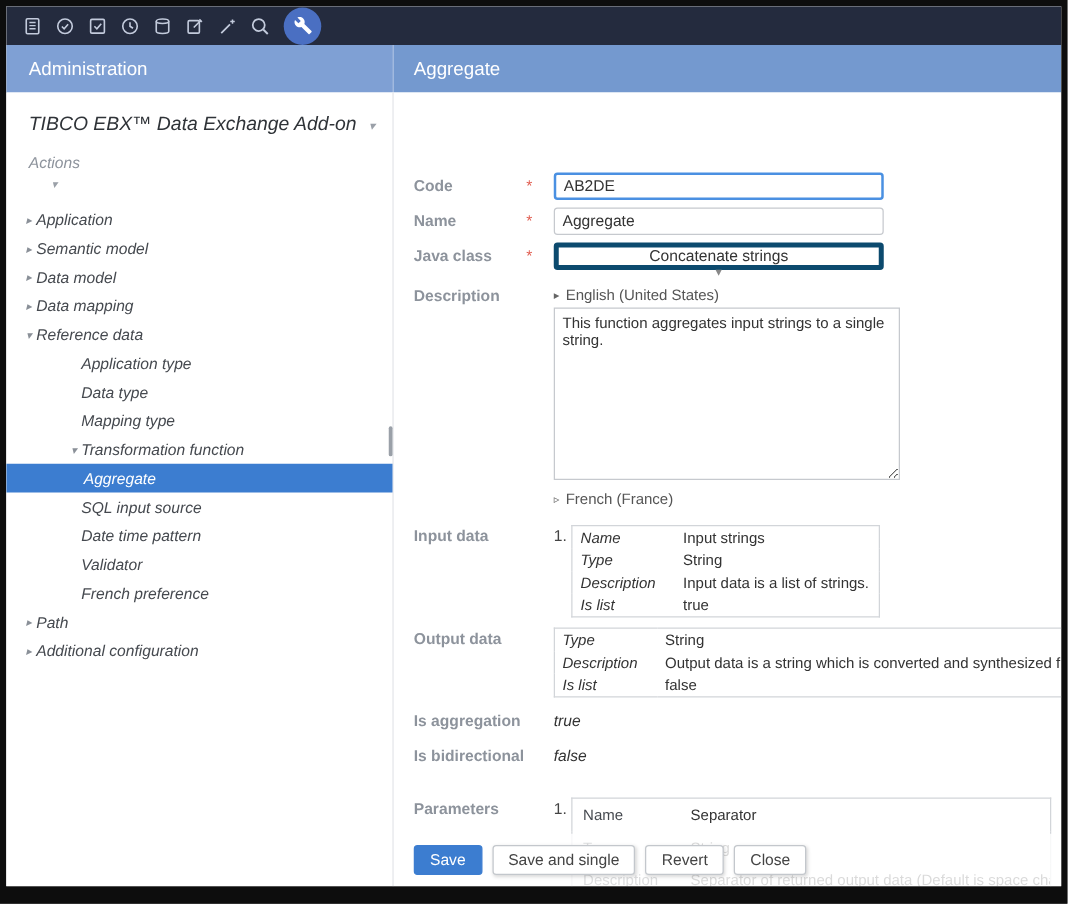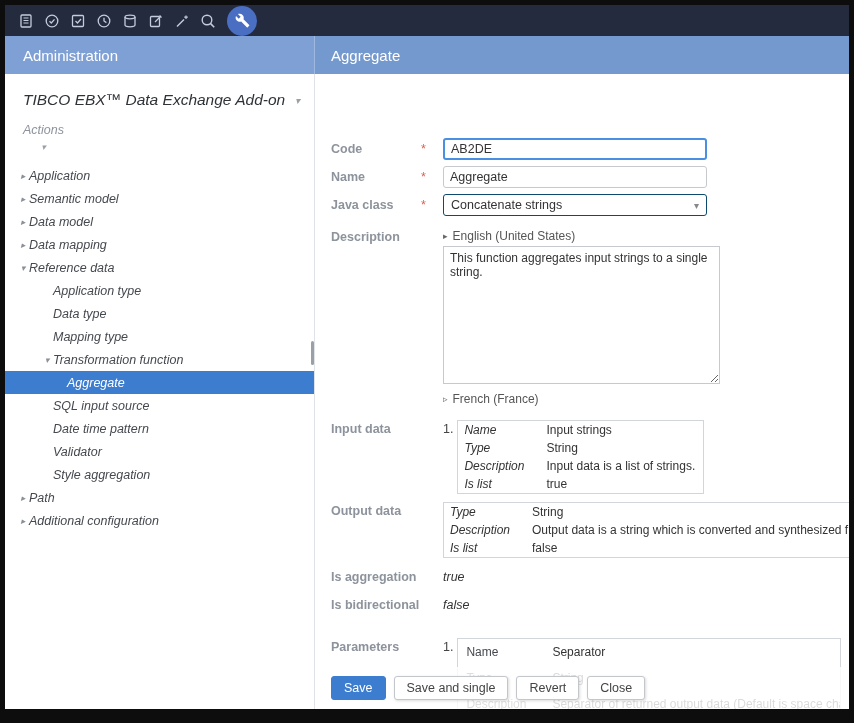--- a/index.html
+++ b/index.html
@@ -24,34 +24,34 @@
   
   .side-title-row{display:flex;align-items:flex-start;justify-content:space-between;padding:16px 14px 0 18px;}
   .side-title{font-size:15.5px;color:#2f3338;line-height:20px;}
   .side-caret{color:#9aa0a8;font-size:10px;padding-top:5px;cursor:pointer;}
   .actions{margin:13px 0 0 18px;font-size:12.5px;color:#8d939c;display:flex;align-items:center;gap:5px;cursor:pointer;width:max-content;flex-direction:column;}
   .a-caret{font-size:9px;color:#9aa0a8;}
   .tree{margin-top:12px;}
   .ti{display:flex;align-items:center;height:23px;font-size:12.5px;color:#45494f;cursor:pointer;}
   .ti .arr{width:12px;text-align:center;font-size:9px;color:#8a9098;flex-shrink:0;}
   .l1{padding-left:12px;}
-  .l2{padding-left:36px;}
+  .l2{padding-left:48px;}
   .l3{padding-left:50px;}
   .ti.sel{background:#3c7dd0;color:#fff;}
   .ti.sel .arr{color:#fff;}
   .side-scroll{position:absolute;right:0;top:267px;width:3px;height:24px;background:#9aa0a8;border-radius:2px;cursor:grab;}
 
   
   .form{height:100%;box-sizing:border-box;padding-top:64px;overflow:hidden;}
   .frow{display:flex;align-items:flex-start;margin:0 8px 6px 16px;font-size:12.5px;}
   .flabel{width:90px;color:#8d939c;padding-top:4px;flex-shrink:0;font-weight:bold;}
   .freq{width:22px;color:#e05c4f;padding-top:4px;flex-shrink:0;}
   .finput{box-sizing:border-box;width:264px;height:22px;border:1px solid #c6c9ce;border-radius:3px;padding:0 6px;font:12.5px "Liberation Sans",sans-serif;color:#333;outline:none;}
   .finput.focused{border:2px solid #4a90e2;}
-  .fselect{box-sizing:border-box;width:264px;height:22px;border:1px solid #0c4a6e;border-radius:3px;display:flex;align-items:center;justify-content:space-between;padding:0 7px;color:#333;cursor:pointer;background:#fff;}
+  .fselect{box-sizing:border-box;width:264px;height:22px;border:4px solid #0c4a6e;border-radius:3px;display:flex;align-items:center;justify-content:space-between;padding:0 7px;color:#333;cursor:pointer;background:#fff;flex-direction:column;}
   .sel-caret{color:#888;font-size:10px;}
   .desc-block{display:flex;flex-direction:column;}
   .loc-toggle{font-size:12px;color:#555;padding-top:3px;display:flex;gap:5px;align-items:center;cursor:pointer;width:max-content;}
   .loc-arrow{font-size:9px;color:#666;}
   .desc-ta{margin-top:3px;box-sizing:border-box;width:277px;height:138px;border:1px solid #c6c9ce;font:12px "Liberation Sans",sans-serif;padding:4px 6px;color:#333;resize:both;}
   .loc-toggle.fr{margin-top:5px;}
   .num{padding-top:4px;margin-right:4px;color:#444;flex-shrink:0;}
   .dtable{border:1px solid #d2d5d9;border-collapse:collapse;font-size:12px;color:#333;margin-top:2px;}
   .dtable td{padding:1px 8px 1px 6px;vertical-align:top;white-space:nowrap;line-height:16px;}
   .dtable td.dk{font-style:italic;padding-right:16px;}
@@ -195,21 +195,21 @@
           <div class="ti l2">
               <span class="arr"></span>
               <span>Date time pattern</span>
             </div>
           <div class="ti l2">
               <span class="arr"></span>
               <span>Validator</span>
             </div>
           <div class="ti l2">
               <span class="arr"></span>
-              <span>Style aggregation</span>
+              <span>French preference</span>
             </div>
           <div class="ti l1">
               <span class="arr">▸</span>
               <span>Path</span>
             </div>
           <div class="ti l1">
               <span class="arr">▸</span>
               <span>Additional configuration</span>
             </div>
         </div>

